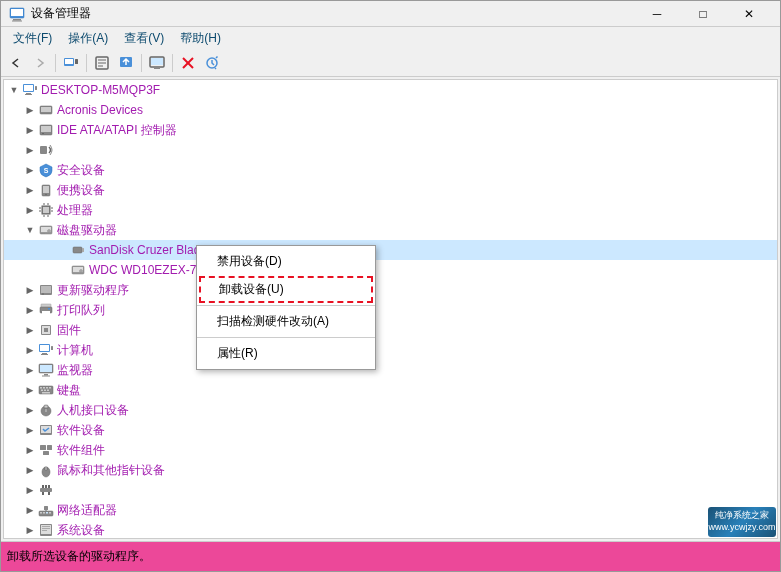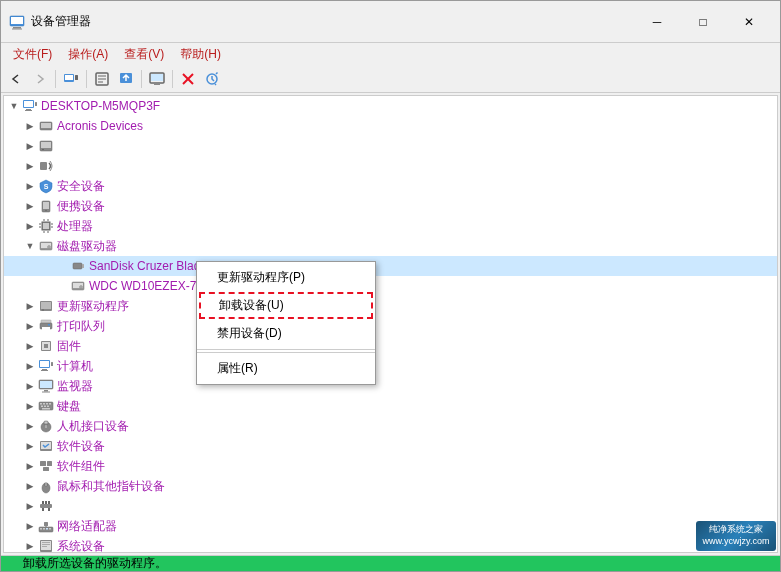--- a/index.html
+++ b/index.html
@@ -17,21 +17,21 @@
       width: 781px;
       height: 572px;
       background: #f0f0f0;
       border: 1px solid #999;
       display: flex;
       flex-direction: column;
     }
 
     
     .title-bar {
-      height: 42px;
+      height: 26px;
       background: #f0f0f0;
       display: flex;
       align-items: center;
       padding: 0 8px;
       border-bottom: 1px solid #ccc;
       justify-content: space-between;
       flex-shrink: 0;
     }
     .title-bar-left {
       display: flex;
@@ -69,21 +69,21 @@
       display: flex;
       align-items: center;
       padding: 0 4px;
       background: #f0f0f0;
       flex-shrink: 0;
     }
     .menu-item {
       padding: 2px 8px;
       cursor: pointer;
       font-size: 12px;
-      color: #b91c1c;
+      color: #0c4a6e;
     }
 
     
     .toolbar {
       height: 28px;
       display: flex;
       align-items: center;
       padding: 2px 4px;
       background: #f0f0f0;
       border-bottom: 1px solid #ccc;
@@ -195,40 +195,40 @@
       margin: 2px 0;
     }
 
     
     .device-tree::-webkit-scrollbar { width: 16px; }
     .device-tree::-webkit-scrollbar-track { background: #f0f0f0; }
     .device-tree::-webkit-scrollbar-thumb { background: #c0c0c0; border: 1px solid #999; }
 
     
     .status-bar {
-      height: 16px;
-      background: #22c55e;
+      height: 30px;
+      background: #ec4899;
       border-top: 1px solid #ccc;
       display: flex;
       align-items: center;
-      padding: 0 22px;
+      padding: 0 6px;
       flex-shrink: 0;
       justify-content: space-between;
     }
     .status-text {
       font-size: 12px;
       color: #000;
     }
 
     
     .watermark {
       position: absolute;
       bottom: 4px;
       right: 4px;
-      width: 80px;
+      width: 68px;
       height: 30px;
       background: linear-gradient(135deg, #1a5276, #2980b9, #1a5276);
       border-radius: 3px;
       display: flex;
       align-items: center;
       justify-content: center;
       z-index: 50;
     }
     .watermark-text {
       color: white;
@@ -362,20 +362,21 @@
 
       <div class="tree-item" style="padding-left: 18px;">
         <span class="tree-expand">▶</span>
         <span class="tree-icon">
           <svg width="16" height="16" viewBox="0 0 16 16">
             <rect x="2" y="3" width="12" height="10" rx="1" fill="#888" stroke="#666" stroke-width="0.5"></rect>
             <rect x="3" y="4" width="10" height="6" fill="#ccc"></rect>
             <rect x="4" y="11" width="2" height="1" fill="#666"></rect>
           </svg>
         </span>
+        <span class="tree-label">IDE ATA/ATAPI 控制器</span>
       </div>
 
       <div class="tree-item" style="padding-left: 18px;">
         <span class="tree-expand">▶</span>
         <span class="tree-icon">
           <svg width="16" height="16" viewBox="0 0 16 16">
             <rect x="2" y="4" width="7" height="8" rx="1" fill="#888"></rect>
             <path d="M11 5 Q14 8 11 11" stroke="#666" stroke-width="1.5" fill="none"></path>
             <path d="M12 3 Q16 8 12 13" stroke="#888" stroke-width="1" fill="none"></path>
           </svg>
@@ -630,24 +631,24 @@
             <rect x="4" y="4" width="8" height="1" fill="#aaa"></rect>
             <rect x="4" y="6" width="8" height="1" fill="#aaa"></rect>
             <rect x="4" y="8" width="5" height="1" fill="#aaa"></rect>
           </svg>
         </span>
         <span class="tree-label">系统设备</span>
       </div>
     </div>
 
     <div class="context-menu">
-      <div class="context-menu-item">更新驱动程序(P)</div>
+      <div class="context-menu-item">禁用设备(D)</div>
       <div class="context-menu-item highlighted">卸载设备(U)</div>
-      <div class="context-menu-item">禁用设备(D)</div>
       <div class="context-menu-sep"></div>
+      <div class="context-menu-item">扫描检测硬件改动(A)</div>
       <div class="context-menu-sep"></div>
       <div class="context-menu-item">属性(R)</div>
     </div>
 
     <div class="watermark">
       <div class="watermark-text">
         <div>纯净系统之家</div>
         <div>www.ycwjzy.com</div>
       </div>
     </div>

